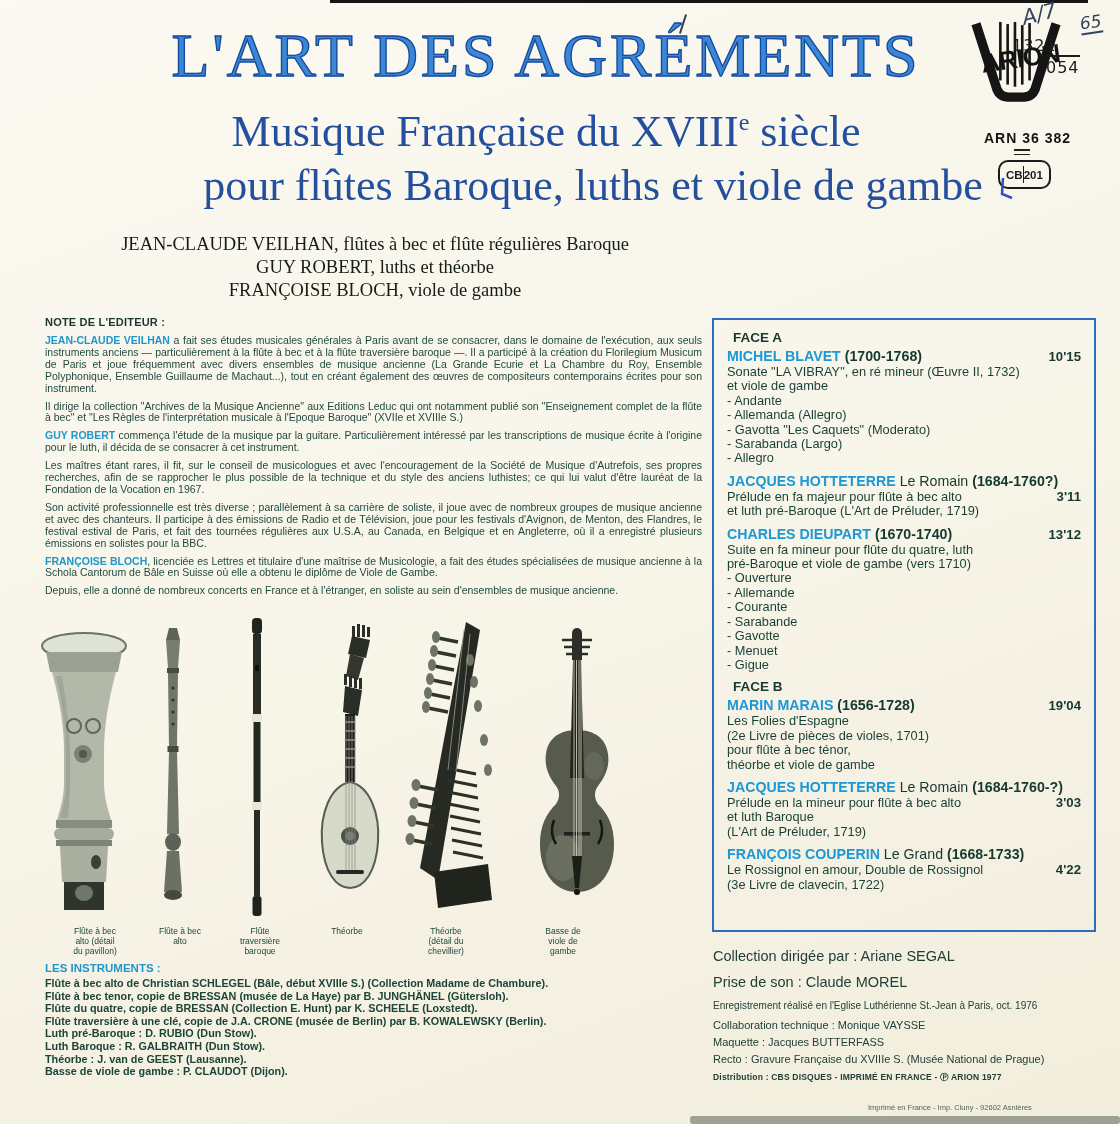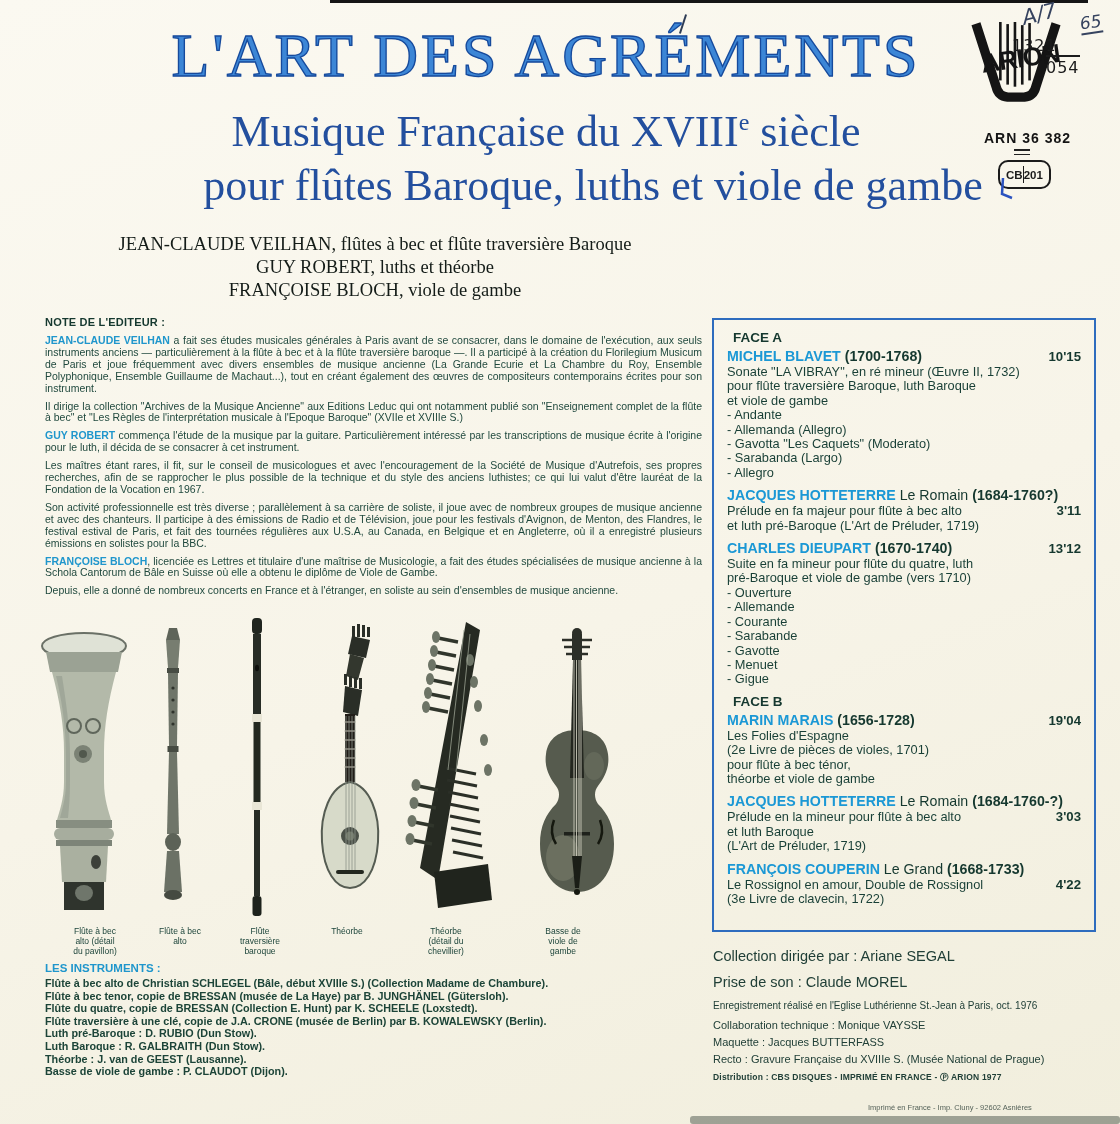--- a/index.html
+++ b/index.html
@@ -87,21 +87,21 @@
   <div class="top-edge-line"></div>
   <div class="pen-slash"></div>
 
   <div class="masthead">
     <div class="title">L'ART DES AGRÉMENTS</div>
     <div class="subtitle1"><span>Musique Française du XVIII</span><sup>e</sup><span> siècle</span></div>
     <div class="subtitle2">pour flûtes Baroque, luths et viole de gambe</div>
   </div>
 
   <div class="performers" id="performers">
-      <div class="performer-line">JEAN-CLAUDE VEILHAN, flûtes à bec et flûte traversière Baroque</div>
+      <div class="performer-line">JEAN-CLAUDE VEILHAN, flûtes à bec et flûte régulières Baroque</div>
       <div class="performer-line">GUY ROBERT, luths et théorbe</div>
       <div class="performer-line">FRANÇOISE BLOCH, viole de gambe</div>
     </div>
 
   <div class="label-block">
     <svg width="96" height="96" viewBox="0 0 90 92">
       <g stroke="#151515" stroke-width="2.5">
         <line x1="30" y1="0" x2="30" y2="56"></line>
         <line x1="37" y1="2" x2="37" y2="60"></line>
         <line x1="44" y1="0" x2="44" y2="62"></line>
@@ -326,21 +326,20 @@
         <div class="inst-line">Théorbe : J. van de GEEST (Lausanne).</div>
         <div class="inst-line">Basse de viole de gambe : P. CLAUDOT (Dijon).</div>
       </div>
   </div>
 
   <div class="track-box" id="tracklist-content">
       <div class="face-label">FACE A</div>
       <div class="entry">
         <div class="row composer-row"><span class="composer">MICHEL BLAVET</span><span class="dates"> (1700-1768)</span><span class="dur">10'15</span></div>
         <div class="row">Sonate "LA VIBRAY", en ré mineur (Œuvre II, 1732)</div>
-        <div class="row">pour flûte traversière Baroque, luth Baroque</div>
         <div class="row">et viole de gambe</div>
         <div class="row mov">Andante</div>
         <div class="row mov">Allemanda (Allegro)</div>
         <div class="row mov">Gavotta "Les Caquets" (Moderato)</div>
         <div class="row mov">Sarabanda (Largo)</div>
         <div class="row mov">Allegro</div>
       </div>
       <div class="entry">
         <div class="row composer-row"><span class="composer">JACQUES HOTTETERRE</span><span class="suffix"> Le Romain</span><span class="dates"> (1684-1760?)</span></div>
         <div class="row">Prélude en fa majeur pour flûte à bec alto<span class="dur">3'11</span></div>

